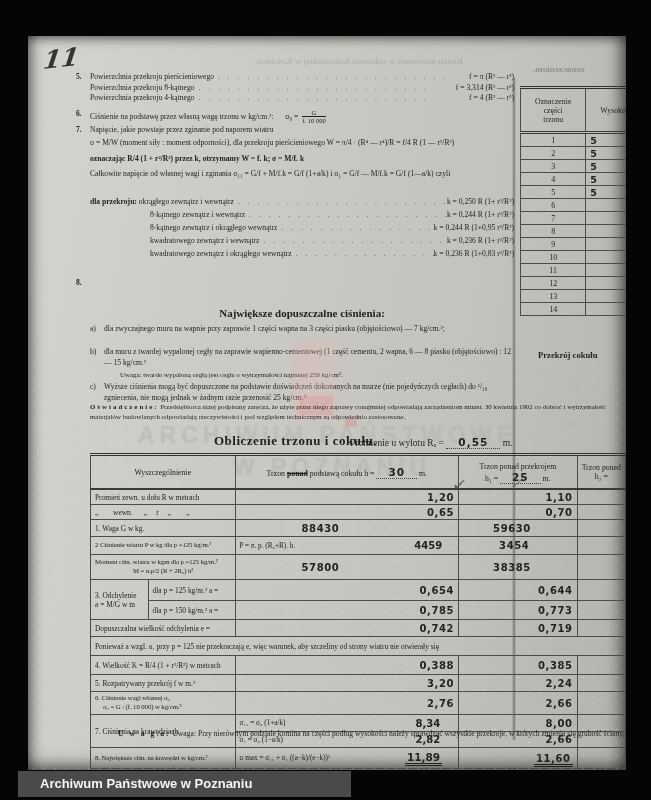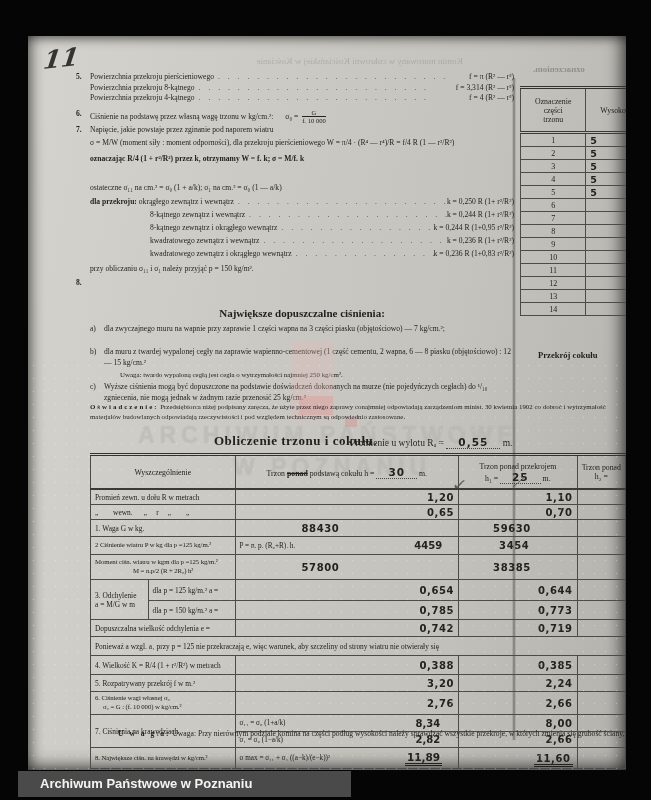--- a/index.html
+++ b/index.html
@@ -91,21 +91,21 @@
         <span>f. 10 000</span>
       </span>
   </div>
 
   <div class="item t" style="top:89px;">
     <span class="hangnum">7.</span>
     <span>Napięcie, jakie powstaje przez zginanie pod naporem wiatru</span>
   </div>
   <div class="item t nowrap" style="top:102px;">σ = M/W (moment siły : moment odporności),  dla przekroju pierścieniowego  W = π/4 · (R⁴ — r⁴)/R = f/4 R (1 — r²/R²)</div>
   <div class="item t nowrap" style="top:118px;font-weight:bold;">oznaczając  R/4 (1 + r²/R²)  przez k, otrzymamy  W = f. k;   σ = M/f. k</div>
-  <div class="item t nowrap" style="top:147px;">ostateczne  σ₁₁ na cm.² = σ₀ (1 + a/k);    σ₁ na cm.² = σ₀ (1 — a/k)</div>
+  <div class="item t nowrap" style="top:133px;">Całkowite napięcie od własnej wagi i zginania  σ₁₁ = G/f + M/f.k = G/f (1+a/k)  i  σ₁ = G/f — M/f.k = G/f (1—a/k)  czyli</div>
 
   <div class="item t" style="top:148px;margin-top:11px;">
     <div class="dl" style="line-height:13px;">
       <span class="lbl"><span class="b">dla przekroju:</span>&nbsp;<span>okrągłego zewnątrz i wewnątrz</span></span>
       <span class="dots">. . . . . . . . . . . . . . . . . . . . . . . .</span>
       <span class="frm">k = 0,250 R (1+ r²/R²)</span>
     </div>
     <div class="dl" style="line-height:13px;padding-left:60px;">
       <span class="lbl">8-kątnego zewnątrz i wewnątrz</span>
       <span class="dots">. . . . . . . . . . . . . . . . . . . . . . . .</span>
@@ -120,21 +120,20 @@
       <span class="lbl">kwadratowego zewnątrz i wewnątrz</span>
       <span class="dots">. . . . . . . . . . . . . . . . . . . . . . . .</span>
       <span class="frm">k = 0,236 R (1+ r²/R²)</span>
     </div>
     <div class="dl" style="line-height:13px;padding-left:60px;">
       <span class="lbl">kwadratowego zewnątrz i okrągłego wewnątrz</span>
       <span class="dots">. . . . . . . . . . . . . . . . . . . . . . . .</span>
       <span class="frm">k = 0,236 R (1+0,83 r²/R²)</span>
     </div>
   </div>
-  <div class="item t" style="top:228px;">przy obliczaniu σ₁₁ i σ₁ należy przyjąć p = 150 kg/m².</div>
 
   <div class="item t" style="top:241px;line-height:11px;">
     <span class="hangnum">8.</span>
   </div>
 
   <div class="item b" style="top:271px;text-align:center;font-size:11px;">Największe dopuszczalne ciśnienia:</div>
   <div class="item t" style="top:287px;line-height:11px;padding-left:14px;width:410px;">
     <span class="hangnum" style="left:0;font-weight:normal;">a)</span>
     <span>dla zwyczajnego muru na wapnie przy zaprawie 1 części wapna na 3 części piasku (objętościowo) — 7 kg/cm.²;</span>
   </div>

